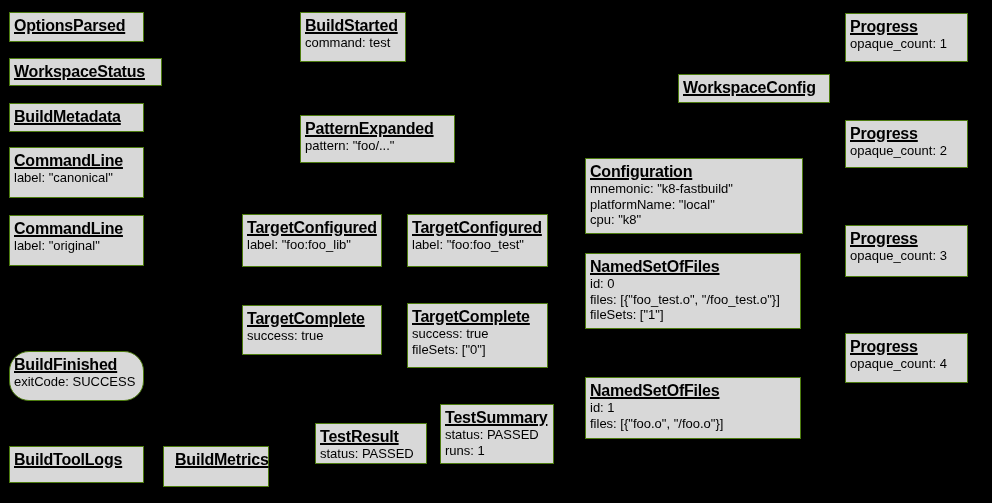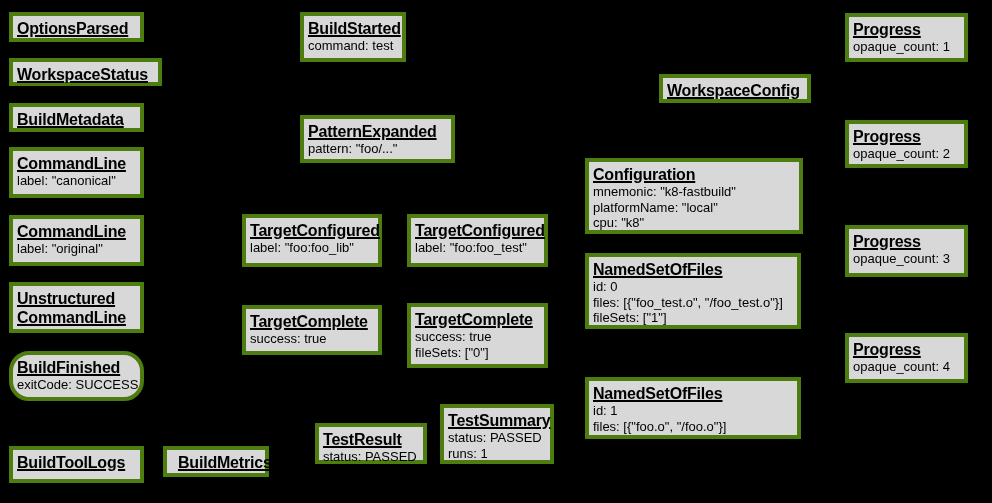--- a/index.html
+++ b/index.html
@@ -7,21 +7,21 @@
     position: relative;
     width: 992px;
     height: 503px;
     background: #000000;
     font-family: "Liberation Sans", sans-serif;
     overflow: hidden;
   }
   .node {
     position: absolute;
     background: #d8d8d8;
-    border: 4px solid #4d7c0f;
+    border: 1px solid #4d7c0f;
     box-sizing: border-box;
     padding: 2px 4px 2px 4px;
     color: #000;
   }
   .node .title {
     font-size: 16px;
     font-weight: bold;
     text-decoration: underline;
     text-decoration-thickness: 1.5px;
     line-height: 19px;
@@ -54,34 +54,31 @@
   <div class="node" style="left:9px;top:147px;width:135px;height:51px;">
     <div class="title">CommandLine</div>
     <div class="line">label: "canonical"</div>
   </div>
 
   <div class="node" style="left:9px;top:215px;width:135px;height:51px;">
     <div class="title">CommandLine</div>
     <div class="line">label: "original"</div>
   </div>
 
-  <div class="node" style="left:9px;top:282px;width:135px;height:51px;">
-    <div class="title">Unstructured CommandLine</div>
-  </div>
 
   <div class="node" style="left:9px;top:351px;width:135px;height:50px;border-radius:20px;">
     <div class="title">BuildFinished</div>
     <div class="line">exitCode: SUCCESS</div>
   </div>
 
   <div class="node" style="left:9px;top:446px;width:135px;height:37px;">
     <div class="title">BuildToolLogs</div>
   </div>
 
-  <div class="node" style="left:163px;top:446px;width:106px;height:31px;padding-left:11px;">
+  <div class="node" style="left:163px;top:446px;width:106px;height:41px;padding-left:11px;">
     <div class="title">BuildMetrics</div>
   </div>
 
   <div class="node" style="left:300px;top:12px;width:106px;height:50px;">
     <div class="title">BuildStarted</div>
     <div class="line">command: test</div>
   </div>
 
   <div class="node" style="left:300px;top:115px;width:155px;height:48px;">
     <div class="title">PatternExpanded</div>
@@ -113,21 +110,21 @@
     <div class="title">TestResult</div>
     <div class="line">status: PASSED</div>
   </div>
 
   <div class="node" style="left:440px;top:404px;width:114px;height:60px;">
     <div class="title">TestSummary</div>
     <div class="line">status: PASSED</div>
     <div class="line">runs: 1</div>
   </div>
 
-  <div class="node" style="left:659px;top:74px;width:152px;height:29px;">
+  <div class="node" style="left:678px;top:74px;width:152px;height:29px;">
     <div class="title">WorkspaceConfig</div>
   </div>
 
   <div class="node" style="left:585px;top:158px;width:218px;height:76px;">
     <div class="title">Configuration</div>
     <div class="line">mnemonic: "k8-fastbuild"</div>
     <div class="line">platformName: "local"</div>
     <div class="line">cpu: "k8"</div>
   </div>
 

